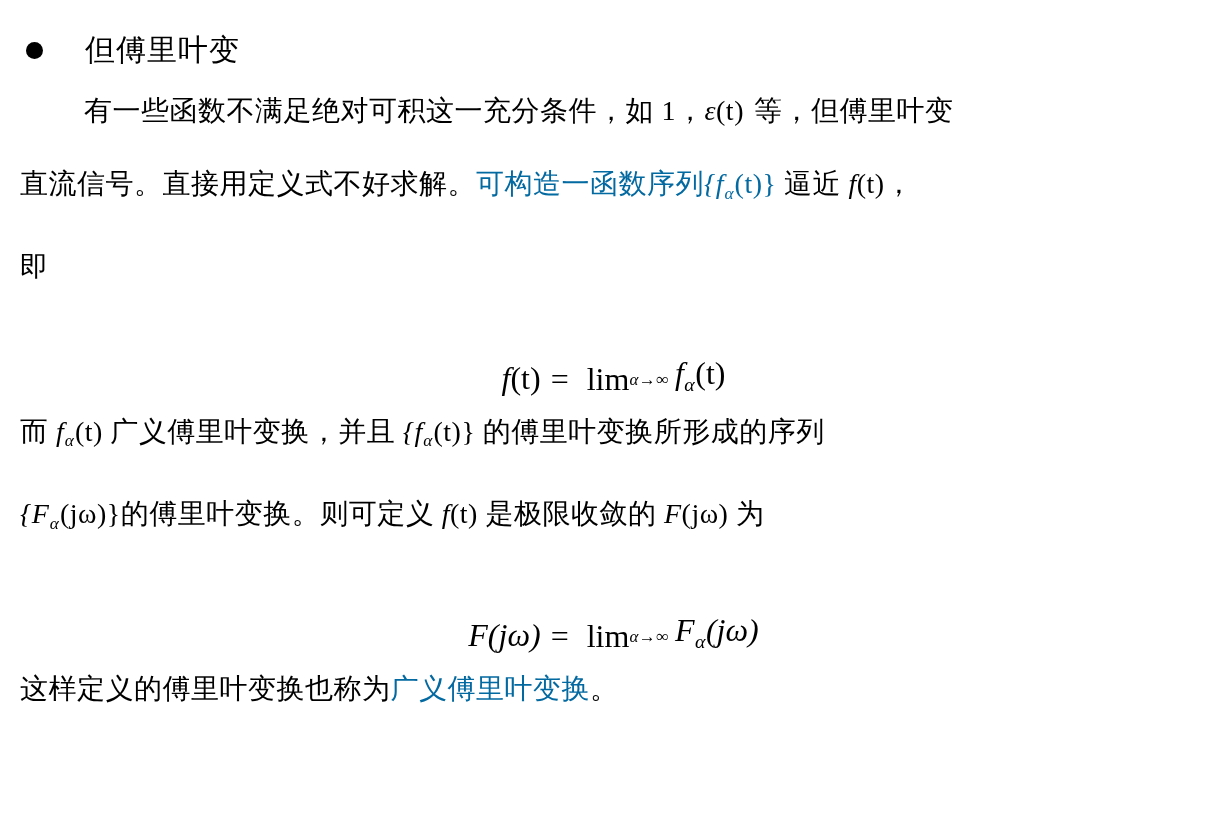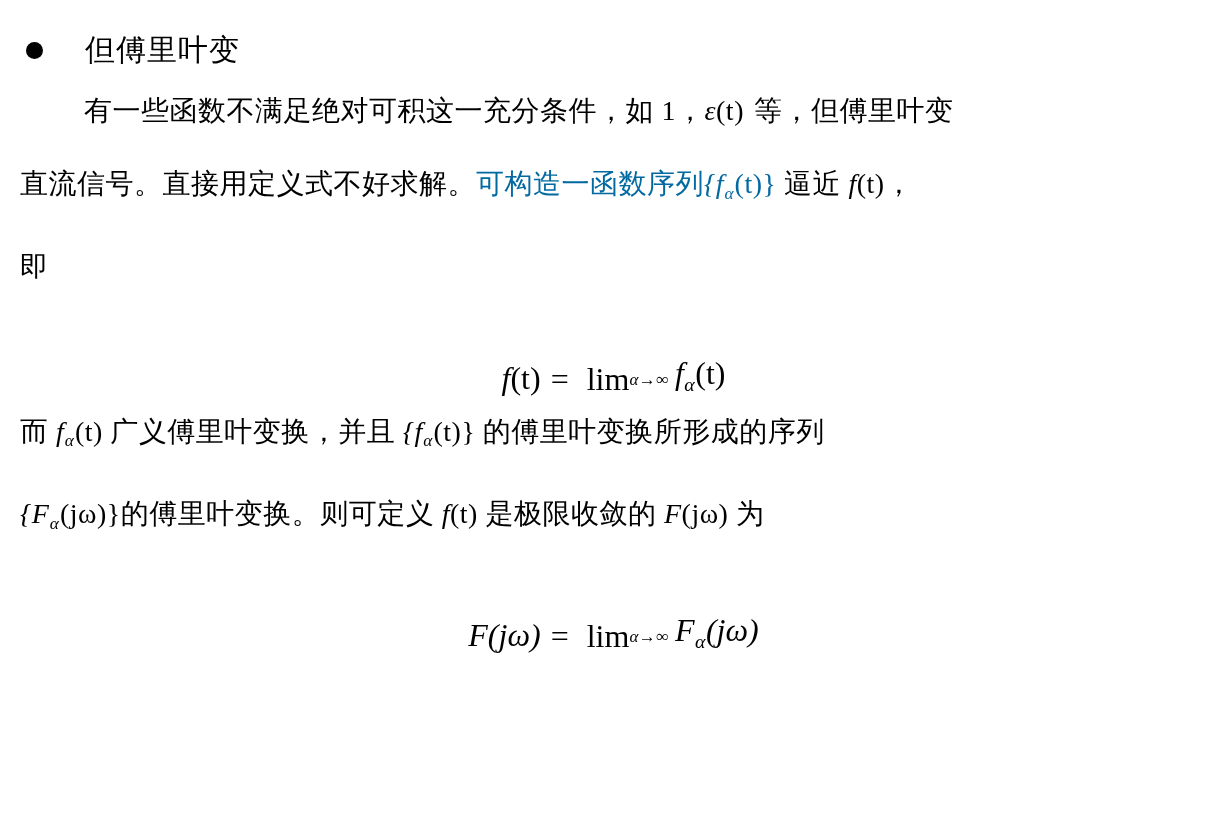--- a/index.html
+++ b/index.html
@@ -162,14 +162,17 @@
       <span class="lim">
         <span class="lim-top">lim</span>
         <span class="lim-bot">α→∞</span>
       </span>
       <span class="eq-piece sub-host">
         <span class="mi">F</span><span class="sub">α</span><span class="mi">(jω)</span>
       </span>
     </span>
   </div>
 
+  <div class="para">
+    <span>这样定义的傅里叶变换也称为</span><span class="red">广义傅里叶变换</span><span>。</span>
+  </div>
 
 </div>
 
 </body></html>

